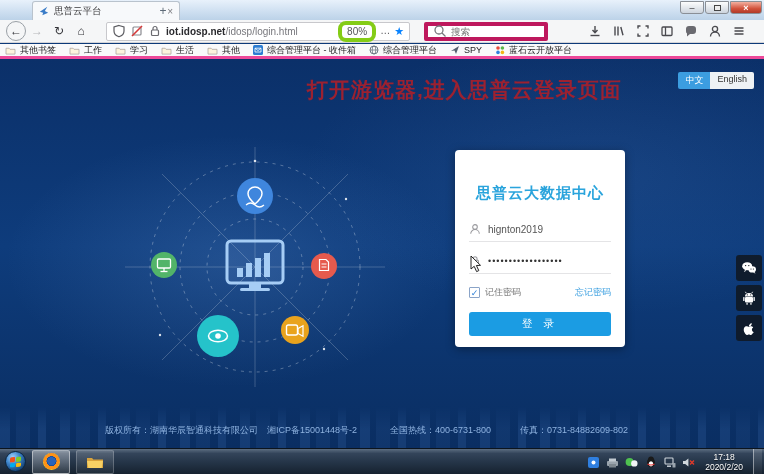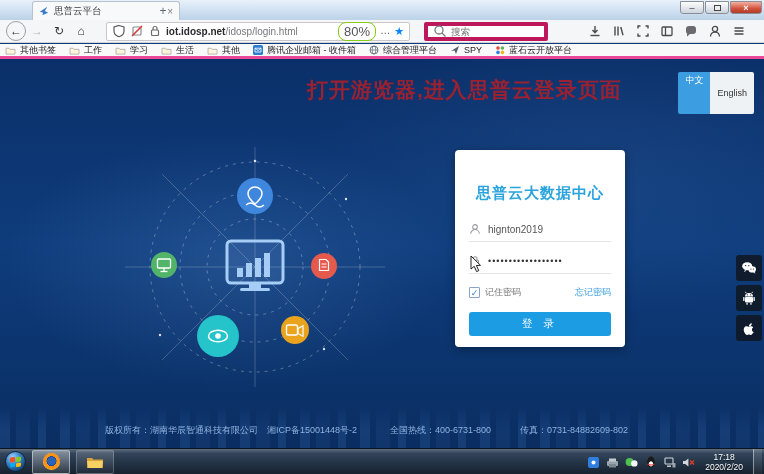--- a/index.html
+++ b/index.html
@@ -29,21 +29,21 @@
   .navbar { position:absolute; top:20px; left:0; width:764px; height:23px; background:#f5f6f7;
     border-bottom:1px solid #d4d4d8; display:flex; align-items:center; }
   .nav-btn { width:22px; height:20px; display:flex; align-items:center; justify-content:center;
     font-size:12px; color:#35353a; flex:0 0 auto; }
   .nav-btn.back { width:20px; height:20px; border:1px solid #9aa0a6; border-radius:50%; margin-left:6px; }
   .nav-btn.disabled { color:#b6b6ba; }
   .urlbar { height:19px; width:304px; margin-left:14px; background:#fff; border:1px solid #c8c8cc;
     border-radius:2px; display:flex; align-items:center; padding:0 5px; gap:4px; flex:0 0 auto; }
   .url-text { font-size:10px; color:#2a2a2e; white-space:nowrap; flex:1; overflow:hidden; }
   .url-text .path { color:#77777c; }
-  .zoom-pill { font-size:13px; color:#55555a; border:1px solid #84cc16; border-radius:8px;
+  .zoom-pill { font-size:10px; color:#55555a; border:4px solid #84cc16; border-radius:8px;
     padding:1px 5px; flex:0 0 auto; }
   .pa-dots { font-size:10px; color:#55555a; flex:0 0 auto; line-height:6px; }
   .star { font-size:11px; color:#0a84ff; flex:0 0 auto; }
   .searchbox { height:19px; width:124px; margin-left:14px; background:#fff; border:4px solid #be185d;
     border-radius:2px; display:flex; align-items:center; padding:0 5px; gap:4px; flex:0 0 auto; }
   .searchbox input { border:none; outline:none; width:80px; font-size:9.5px; color:#444;
     font-family:inherit; background:transparent; }
   .tool-icons { display:flex; align-items:center; gap:10px; margin-left:40px; }
   .ticon { width:14px; height:14px; display:flex; align-items:center; justify-content:center; }
 
@@ -56,21 +56,21 @@
   .page { position:absolute; top:59px; left:0; width:764px; height:389px;
     background:
       radial-gradient(ellipse 320px 180px at 30% 52%, rgba(110,160,225,.20), transparent 70%),
       radial-gradient(ellipse 420px 200px at 78% 30%, rgba(80,130,200,.16), transparent 70%),
       linear-gradient(180deg,#0b3069 0%,#0e3c7c 48%,#0a2e62 100%);
     overflow:hidden; }
   .annotation { position:absolute; left:307px; top:17px; font-size:21px; font-weight:bold;
     color:#9c2130; letter-spacing:1px; white-space:nowrap; }
   .lang-toggle { position:absolute; top:13px; right:10px; display:flex; }
   .lang-zh { background:#3c9de0; color:#fff; font-size:9px; padding:2px 7px; border-radius:2px 0 0 2px; }
-  .lang-en { background:#eef2f5; color:#333; font-size:9px; padding:16px 7px; border-radius:0 2px 2px 0; }
+  .lang-en { background:#eef2f5; color:#333; font-size:9px; padding:2px 7px; border-radius:0 2px 2px 0; }
 
   .diagram { position:absolute; left:118px; top:88px; }
 
   .login-card { position:absolute; left:455px; top:91px; width:170px; height:197px; background:#fff;
     border-radius:4px; box-shadow:0 2px 10px rgba(0,0,0,.35); padding:0 14px; }
   .login-title { margin-top:34px; text-align:center; font-size:15px; font-weight:bold;
     color:#2aa4dc; letter-spacing:1px; white-space:nowrap; }
   .field { margin-top:20px; display:flex; align-items:center; gap:7px;
     border-bottom:1px solid #e4e4e6; padding-bottom:6px; }
   .field.pwd { margin-top:13px; }
@@ -243,21 +243,21 @@
       <svg width="11" height="9" viewBox="0 0 12 10">
           <path d="M1 2.5 h3.5 l1 1.2 H11 V9 H1 Z" fill="#fdf4dd" stroke="#a8a09a" stroke-width="0.8"></path>
         </svg>
       <span>其他</span>
     </div>
     <div class="bm">
       <svg width="10" height="10" viewBox="0 0 10 10">
           <rect width="10" height="10" rx="1.5" fill="#2d7dd2"></rect>
           <path d="M2 3.2 L5 5.5 L8 3.2 M2 3.2 H8 V7 H2 Z" fill="none" stroke="#fff" stroke-width="0.8"></path>
         </svg>
-      <span>腾讯企业邮箱 - 收件箱</span>
+      <span>综合管理平台 - 收件箱</span>
     </div>
     <div class="bm">
       <svg width="10" height="10" viewBox="0 0 10 10">
           <circle cx="5" cy="5" r="4" fill="none" stroke="#5f6b78" stroke-width="0.9"></circle>
           <ellipse cx="5" cy="5" rx="1.8" ry="4" fill="none" stroke="#5f6b78" stroke-width="0.7"></ellipse>
           <line x1="1" y1="5" x2="9" y2="5" stroke="#5f6b78" stroke-width="0.7"></line>
         </svg>
       <span>综合管理平台</span>
     </div>
     <div class="bm">

